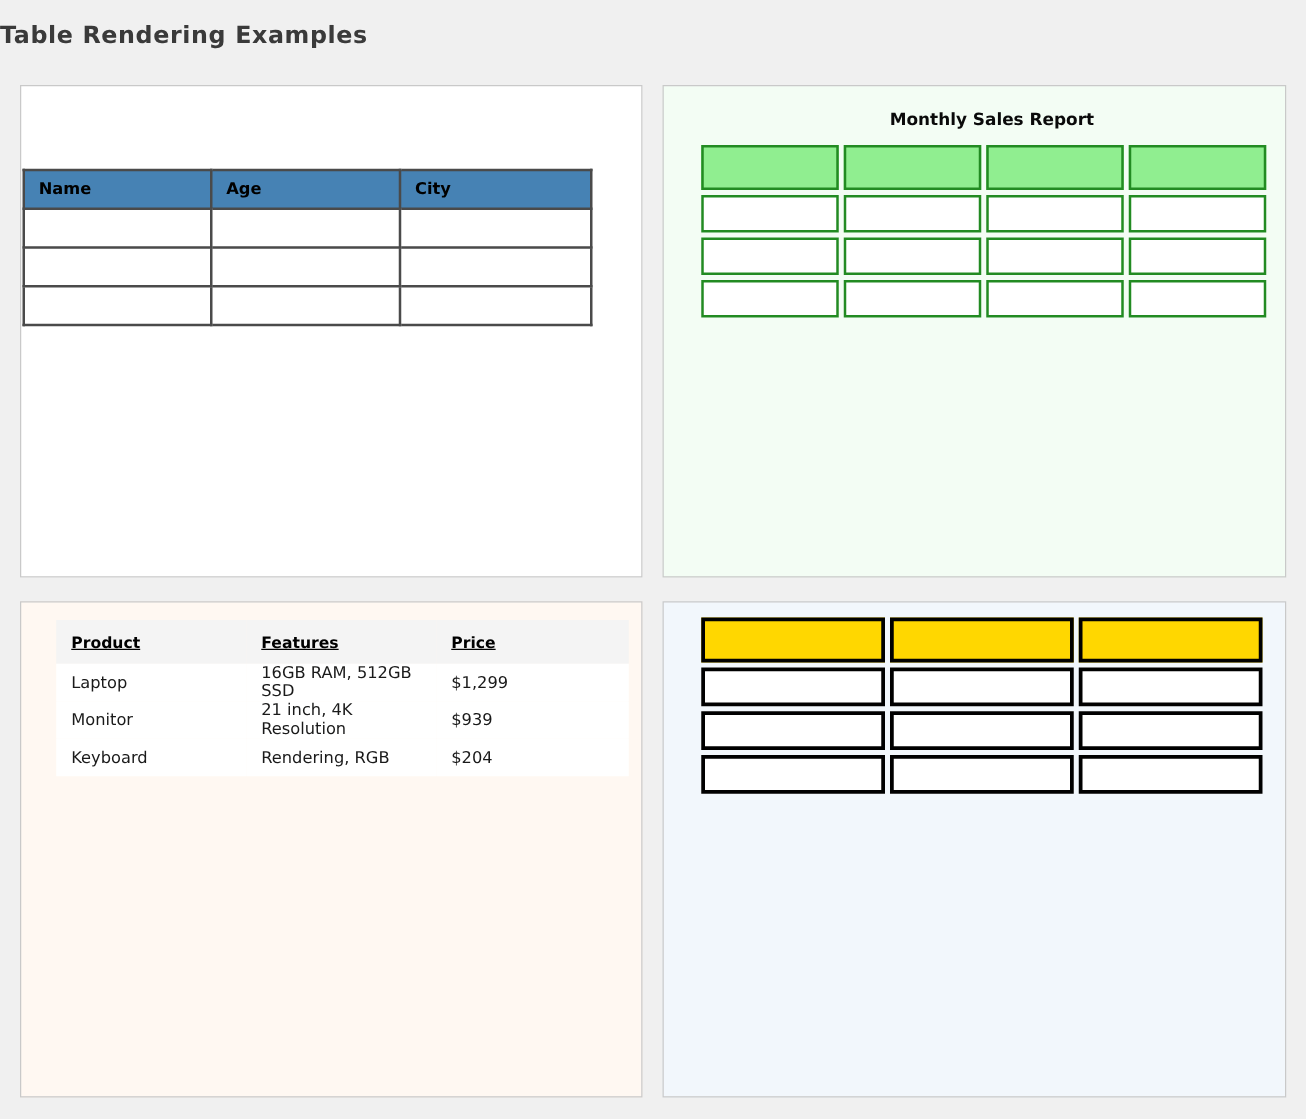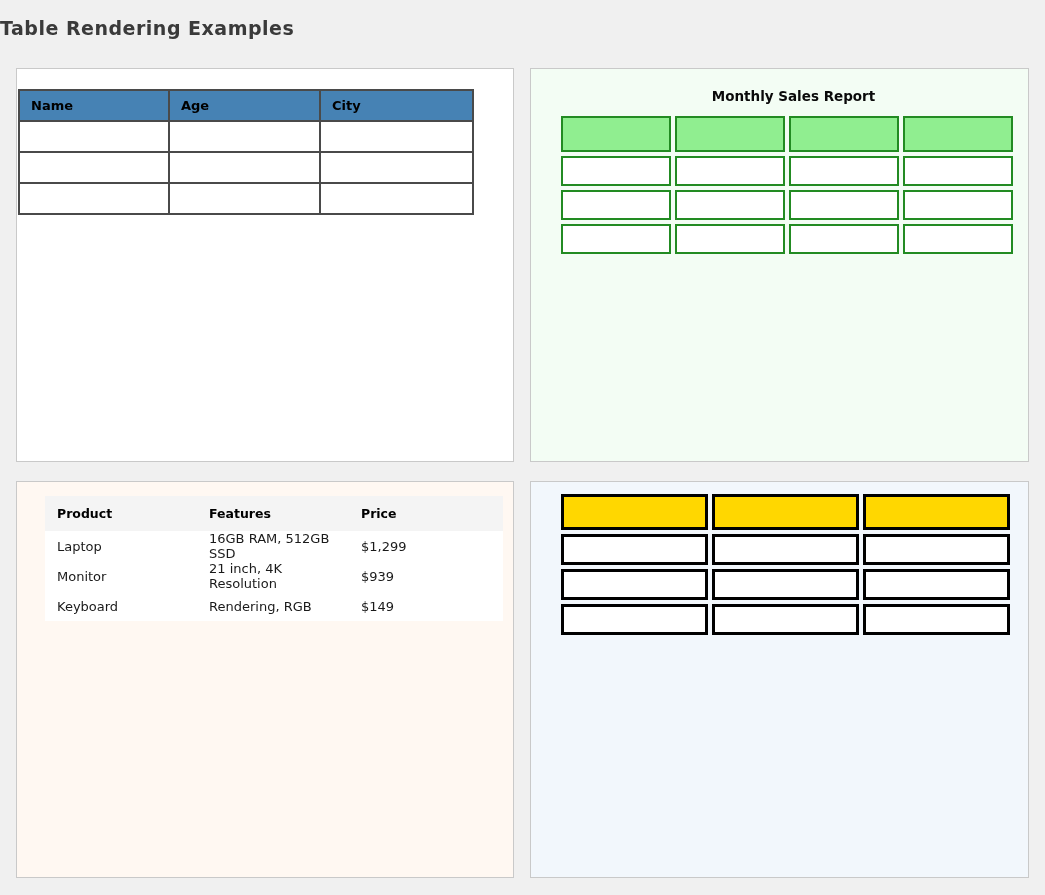--- a/index.html
+++ b/index.html
@@ -49,20 +49,21 @@
     color: #0a0a0a;
   }
   .panel-sales .panel-title { padding-top: 19px; }
   .panel-products .panel-title, .panel-tests .panel-title { padding-top: 21px; }
 
   
   table.basic {
     border-collapse: collapse;
     table-layout: fixed;
     width: 454px;
+    margin-top: 46px;
   }
   table.basic th {
     background: var(--basic_header_bg, #4682b4);
     border: 2px solid var(--basic_border, #4a4a4a);
     height: 29px;
     text-align: left;
     padding: 0 0 0 11px;
     font-size: 13px;
     color: #000;
   }
@@ -96,20 +97,21 @@
     width: 458px;
     margin-top: 14px;
   }
   table.products th {
     background: var(--products_header_bg, #f4f4f4);
     height: 35px;
     text-align: left;
     padding: 0 0 0 12px;
     font-size: 12.5px;
     color: #000;
+    text-decoration: underline;
   }
   table.products td {
     background: #ffffff;
     height: 30px;
     text-align: left;
     padding: 0 0 0 12px;
     font-size: 13px;
     color: #1a1a1a;
   }
 
@@ -226,21 +228,21 @@
             <td>$1,299</td>
           </tr>
           <tr>
             <td>Monitor</td>
             <td>21 inch, 4K Resolution</td>
             <td>$939</td>
           </tr>
           <tr>
             <td>Keyboard</td>
             <td>Rendering, RGB</td>
-            <td>$149</td>
+            <td>$204</td>
           </tr>
         </tbody>
     </table>
   </div>
 
   <div class="panel panel-tests">
     <table class="tests">
       <thead>
           <tr id="tests-head">
             <th></th>

